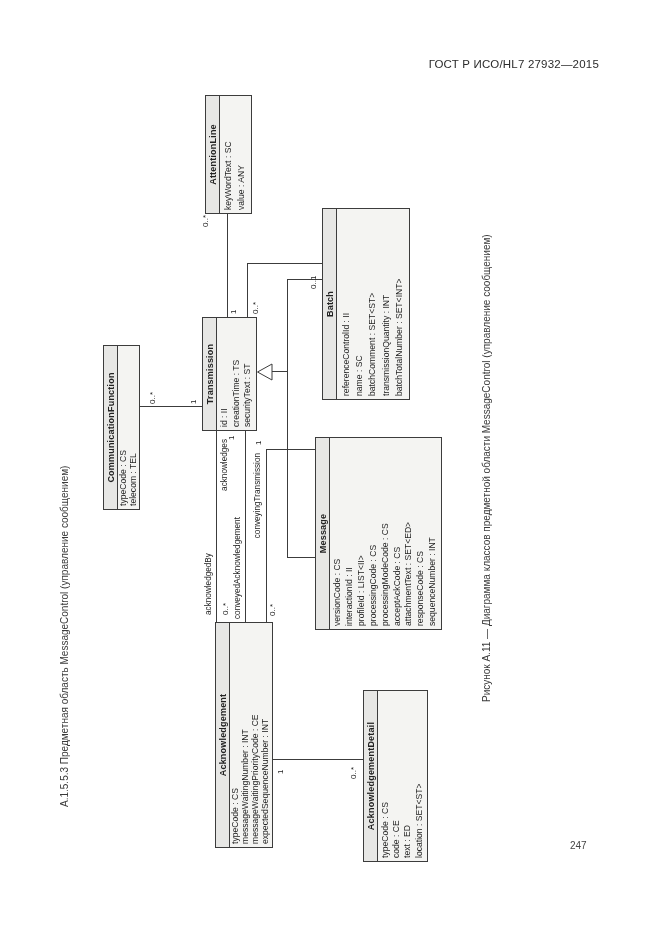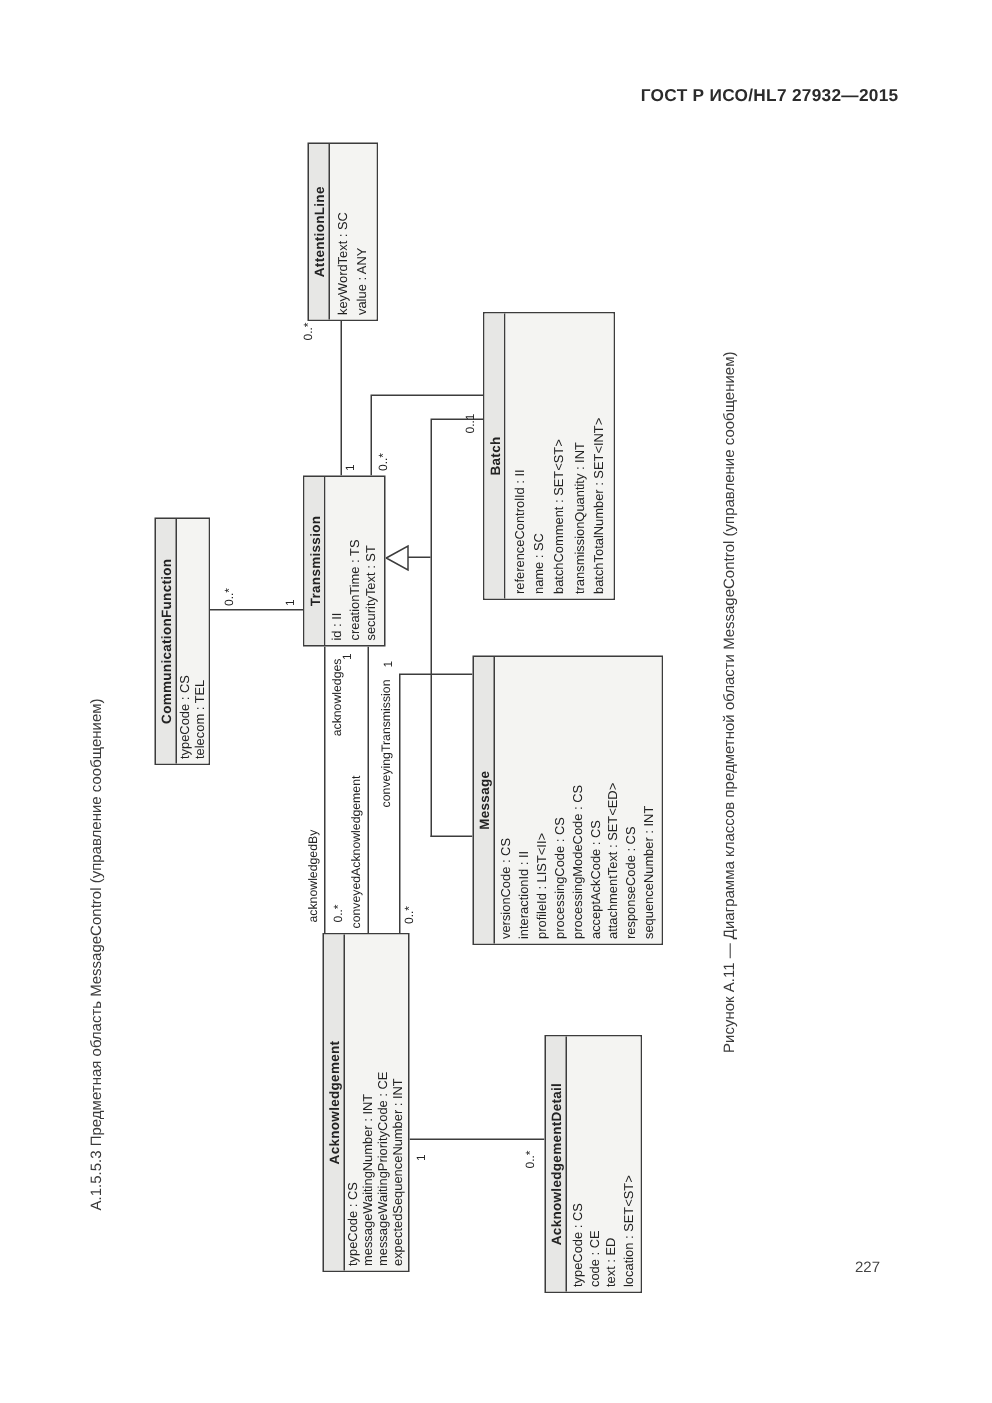--- a/index.html
+++ b/index.html
@@ -1,21 +1,21 @@
 <!DOCTYPE html>
 <html><head>
 <meta charset="utf-8">
 <style>
   html,body{margin:0;padding:0;}
   body{
     width:661px;height:935px;position:relative;background:#ffffff;
     font-family:"Liberation Sans", sans-serif;color:#1a1a1a;overflow:hidden;
   }
   .hdr{
-    position:absolute;top:58px;right:62px;font-size:11.5px;font-weight:bold;color:#2b2b2b;
+    position:absolute;top:58px;right:62px;font-size:11.5px;font-weight:normal;color:#2b2b2b;
     letter-spacing:0.2px;
   }
   .pagenum{position:absolute;left:570px;top:840px;font-size:10px;color:#444;}
   .rot{position:absolute;transform:rotate(-90deg);transform-origin:0 0;white-space:nowrap;}
   .section-heading{left:59px;top:807px;font-size:10px;color:#3a3a3a;}
   .caption{left:481px;top:702px;font-size:10px;color:#3a3a3a;}
 
   
   .diagram{
     position:absolute;left:55px;top:865px;width:775px;height:440px;
@@ -40,21 +40,21 @@
   .mult{position:absolute;font-size:8px;color:#222;white-space:nowrap;}
   .role{position:absolute;font-size:8.2px;color:#222;white-space:nowrap;}
   .gen-tri{position:absolute;}
 </style>
 </head>
 <body>
 
 <div class="hdr">ГОСТ Р ИСО/HL7 27932—2015</div>
 <div class="rot section-heading">А.1.5.5.3 Предметная область MessageControl (управление сообщением)</div>
 <div class="rot caption">Рисунок А.11 — Диаграмма классов предметной области MessageControl (управление сообщением)</div>
-<div class="pagenum">227</div>
+<div class="pagenum">247</div>
 
 <div class="diagram">
 
   <div class="ln-h" style="left:548px;top:172px;width:103px;"></div>
   <div class="ln-v" style="left:458px;top:85px;height:62px;"></div>
   <div class="ln-h" style="left:548px;top:192px;width:53px;"></div>
   <div class="ln-v" style="left:601px;top:192px;height:75px;"></div>
   <div class="ln-h" style="left:307px;top:232px;width:278px;"></div>
   <div class="ln-v" style="left:493px;top:217px;height:15px;"></div>
   <div class="ln-v" style="left:585px;top:232px;height:35px;"></div>

